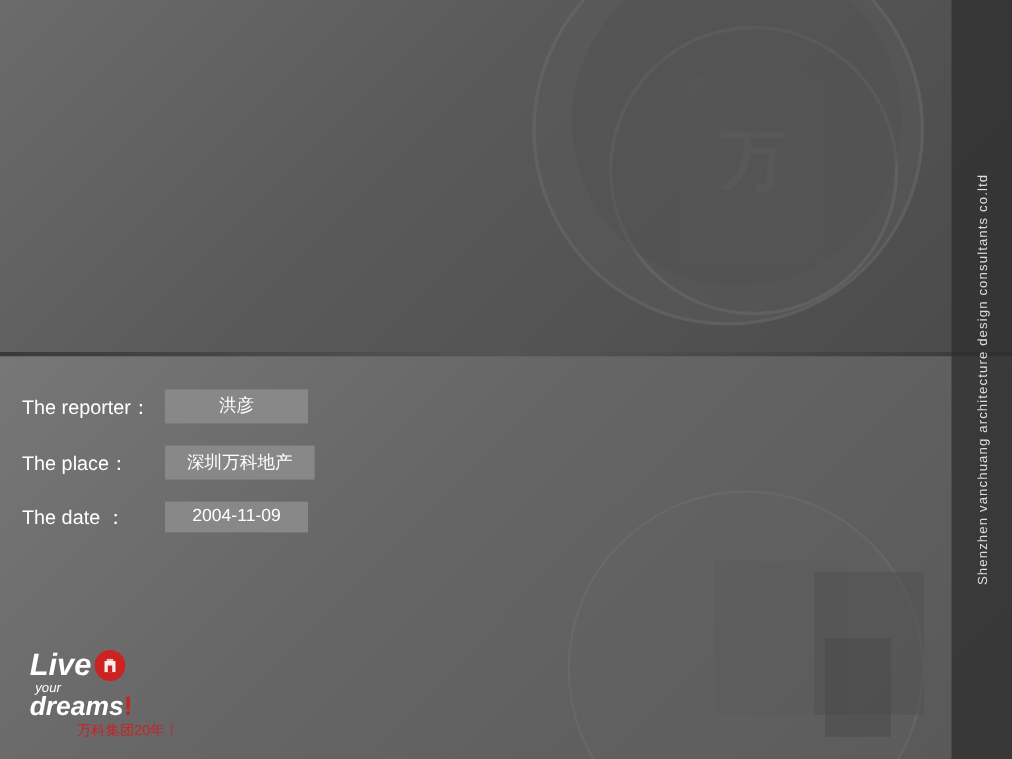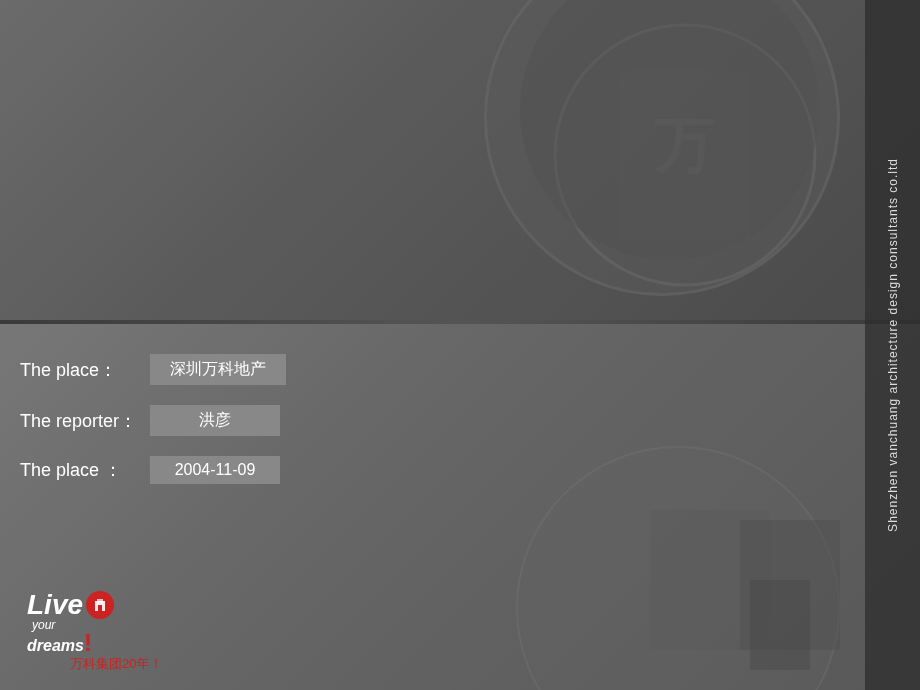--- a/index.html
+++ b/index.html
@@ -196,21 +196,21 @@
 
     .logo-live .your-text {
       color: #ffffff;
       font-size: 12px;
       font-style: italic;
       margin-left: 5px;
     }
 
     .logo-live .dreams-text {
       color: #ffffff;
-      font-size: 16px;
+      font-size: 24px;
       font-weight: bold;
       font-style: italic;
     }
 
     .logo-live .dreams-exclaim {
       color: #cc2222;
       font-size: 24px;
       font-weight: bold;
     }
 
@@ -294,31 +294,31 @@
   <div class="separator"></div>
 
   <div class="bottom-section">
 
     <div class="rect-deco"></div>
     <div class="rect-deco2"></div>
 
     <div class="bottom-content">
 
       <div class="info-row">
+        <span class="info-label">The reporter：</span>
+        <div class="info-badge">洪彦</div>
+      </div>
+
+      <div class="info-row">
         <span class="info-label">The place：</span>
         <div class="info-badge">深圳万科地产</div>
       </div>
 
       <div class="info-row">
-        <span class="info-label">The reporter：</span>
-        <div class="info-badge">洪彦</div>
-      </div>
-
-      <div class="info-row">
-        <span class="info-label">The place ：</span>
+        <span class="info-label">The date ：</span>
         <div class="info-badge">2004-11-09</div>
       </div>
 
       <div class="logo-area">
         <div class="logo-live">
           <div class="live-text">
             <span class="live-word">Live</span>
             <span class="live-circle">
 
               <svg width="16" height="16" viewBox="0 0 16 16">

